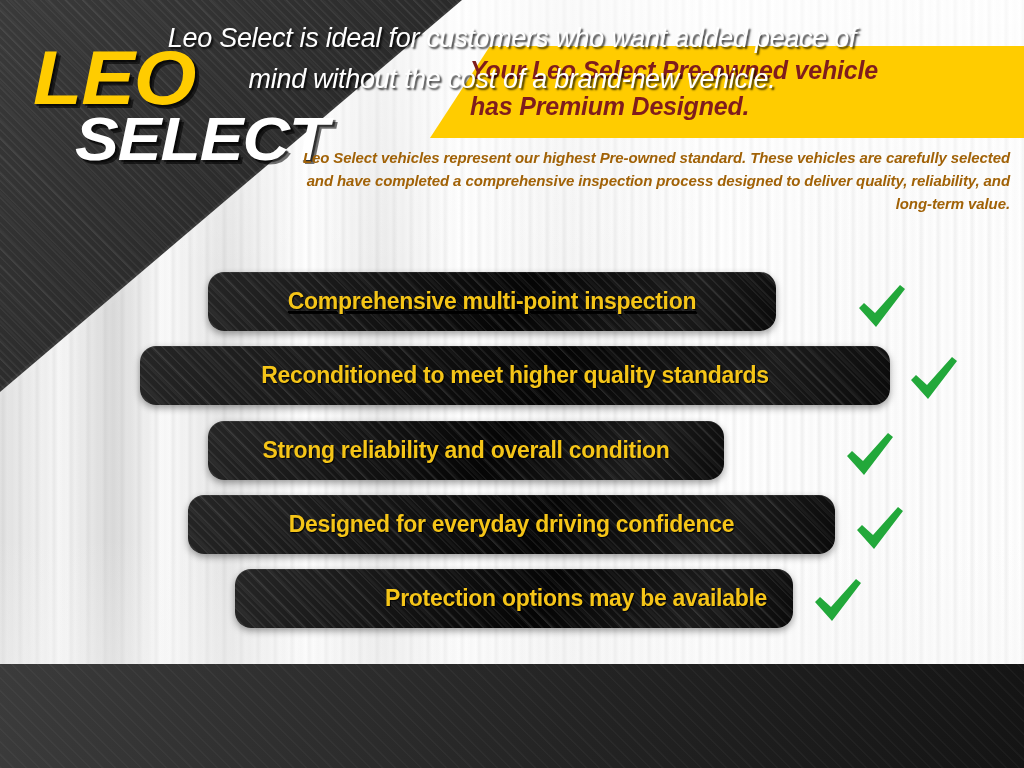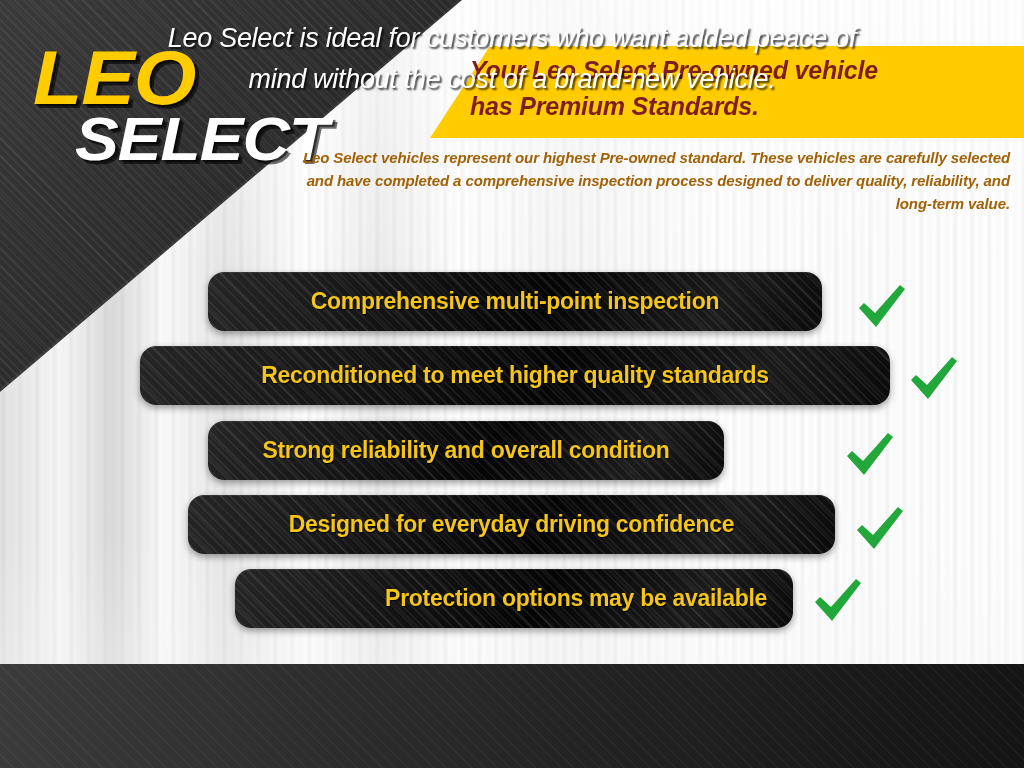--- a/index.html
+++ b/index.html
@@ -154,26 +154,26 @@
   <div class="wedge-edge"></div>
 
   <div class="logo">
     <div class="logo-leo">LEO</div>
     <div class="logo-select">SELECT</div>
   </div>
 
   <div class="headline-banner"></div>
   <div class="headline-text">
     <span>Your Leo Select Pre-owned vehicle</span>
-    <span class="l2">has Premium Standards.</span>
+    <span class="l2">has Premium Designed.</span>
   </div>
 
   <div class="body-para">Leo Select vehicles represent our highest Pre-owned standard. These vehicles are carefully selected and have completed a comprehensive inspection process designed to deliver quality, reliability, and long-term value.</div>
 
-  <div class="pill" style="left:208px;top:272px;width:614px;">
+  <div class="pill" style="left:208px;top:272px;width:568px;text-decoration:underline;">
     <span class="pill-label">Comprehensive multi-point inspection</span>
   </div>
   <svg class="check" style="left:853px;top:280px;" viewBox="0 0 56 52">
     <path d="M6 28 L11 23 L22 33 L47 5 L52 9 L23 47 Z" fill="#22A83A"></path>
   </svg>
 
   <div class="pill" style="left:140px;top:346px;width:750px;text-align:right;">
     <span class="pill-label">Reconditioned to meet higher quality standards</span>
   </div>
   <svg class="check" style="left:905px;top:352px;" viewBox="0 0 56 52">

